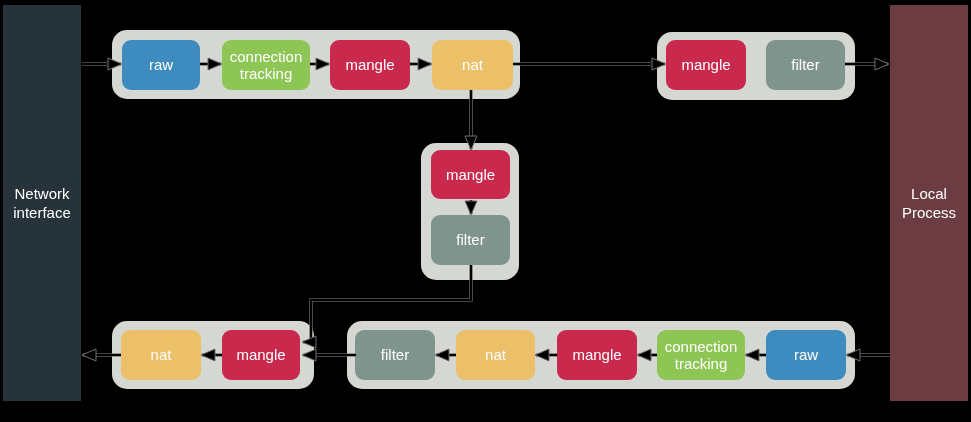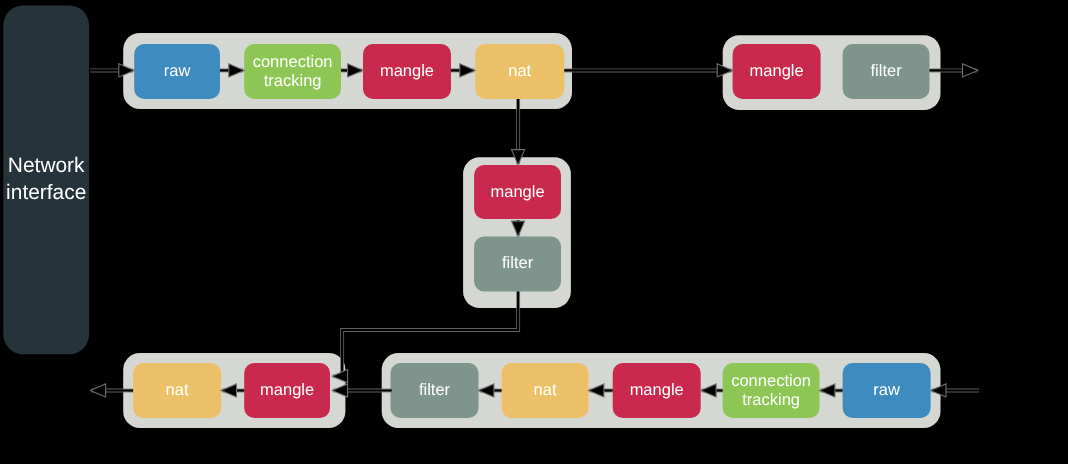--- a/index.html
+++ b/index.html
@@ -1,41 +1,42 @@
 <!DOCTYPE html>
 <html><head>
 <meta charset="utf-8">
 <style>
   html,body{margin:0;padding:0;background:#000;}
   #stage{
     position:relative;width:971px;height:422px;background:#000;overflow:hidden;
     font-family:"Liberation Sans", sans-serif;
   }
   .endpoint{
-    position:absolute;top:5px;width:78px;height:317px;border-radius:18px;
+    position:absolute;top:5px;width:78px;height:396px;border-radius:0;
     display:flex;align-items:center;justify-content:center;text-align:center;
-    color:#fff;font-size:19px;line-height:1.3;padding:0 4px;box-sizing:border-box;
+    color:#fff;font-size:15px;line-height:1.3;padding:0 4px;box-sizing:border-box;
   }
   .group{
     position:absolute;border-radius:15px;background:#d5d8d2;
   }
   .node{
     position:absolute;border-radius:9px;display:flex;align-items:center;justify-content:center;
     text-align:center;color:#fff;font-size:15px;line-height:1.15;padding:2px;box-sizing:border-box;
   }
   #arrows{position:absolute;left:0;top:0;z-index:5;pointer-events:none;}
   .arrow-halo{stroke:#6e6e6e;stroke-width:3.6;fill:none;opacity:.85;}
   .arrow-core{stroke:#000;stroke-width:2;fill:none;}
 </style>
 </head>
 <body>
 
 <div id="stage" style="background-color: rgb(0, 0, 0);">
 
   <div class="endpoint" style="left: 3px; background-color: rgb(38, 51, 58);">Network interface</div>
+  <div class="endpoint" style="left: 890px; background-color: rgb(107, 60, 66);">Local Process</div>
 
   <div class="group" style="left: 112px; top: 30px; width: 408px; height: 69px; background-color: rgb(213, 216, 210);"></div>
   <div class="group" style="left: 657px; top: 32px; width: 198px; height: 68px; background-color: rgb(213, 216, 210);"></div>
   <div class="group" style="left: 421px; top: 143px; width: 98px; height: 137px; background-color: rgb(213, 216, 210);"></div>
   <div class="group" style="left: 112px; top: 321px; width: 202px; height: 68px; background-color: rgb(213, 216, 210);"></div>
   <div class="group" style="left: 347px; top: 321px; width: 508px; height: 68px; background-color: rgb(213, 216, 210);"></div>
 
   <div class="node" style="left: 122px; top: 40px; width: 78px; height: 50px; background-color: rgb(62, 140, 191);">raw</div>
   <div class="node" style="left: 222px; top: 40px; width: 88px; height: 50px; background-color: rgb(141, 198, 85);">connection tracking</div>
   <div class="node" style="left: 330px; top: 40px; width: 80px; height: 50px; background-color: rgb(200, 41, 76);">mangle</div>

